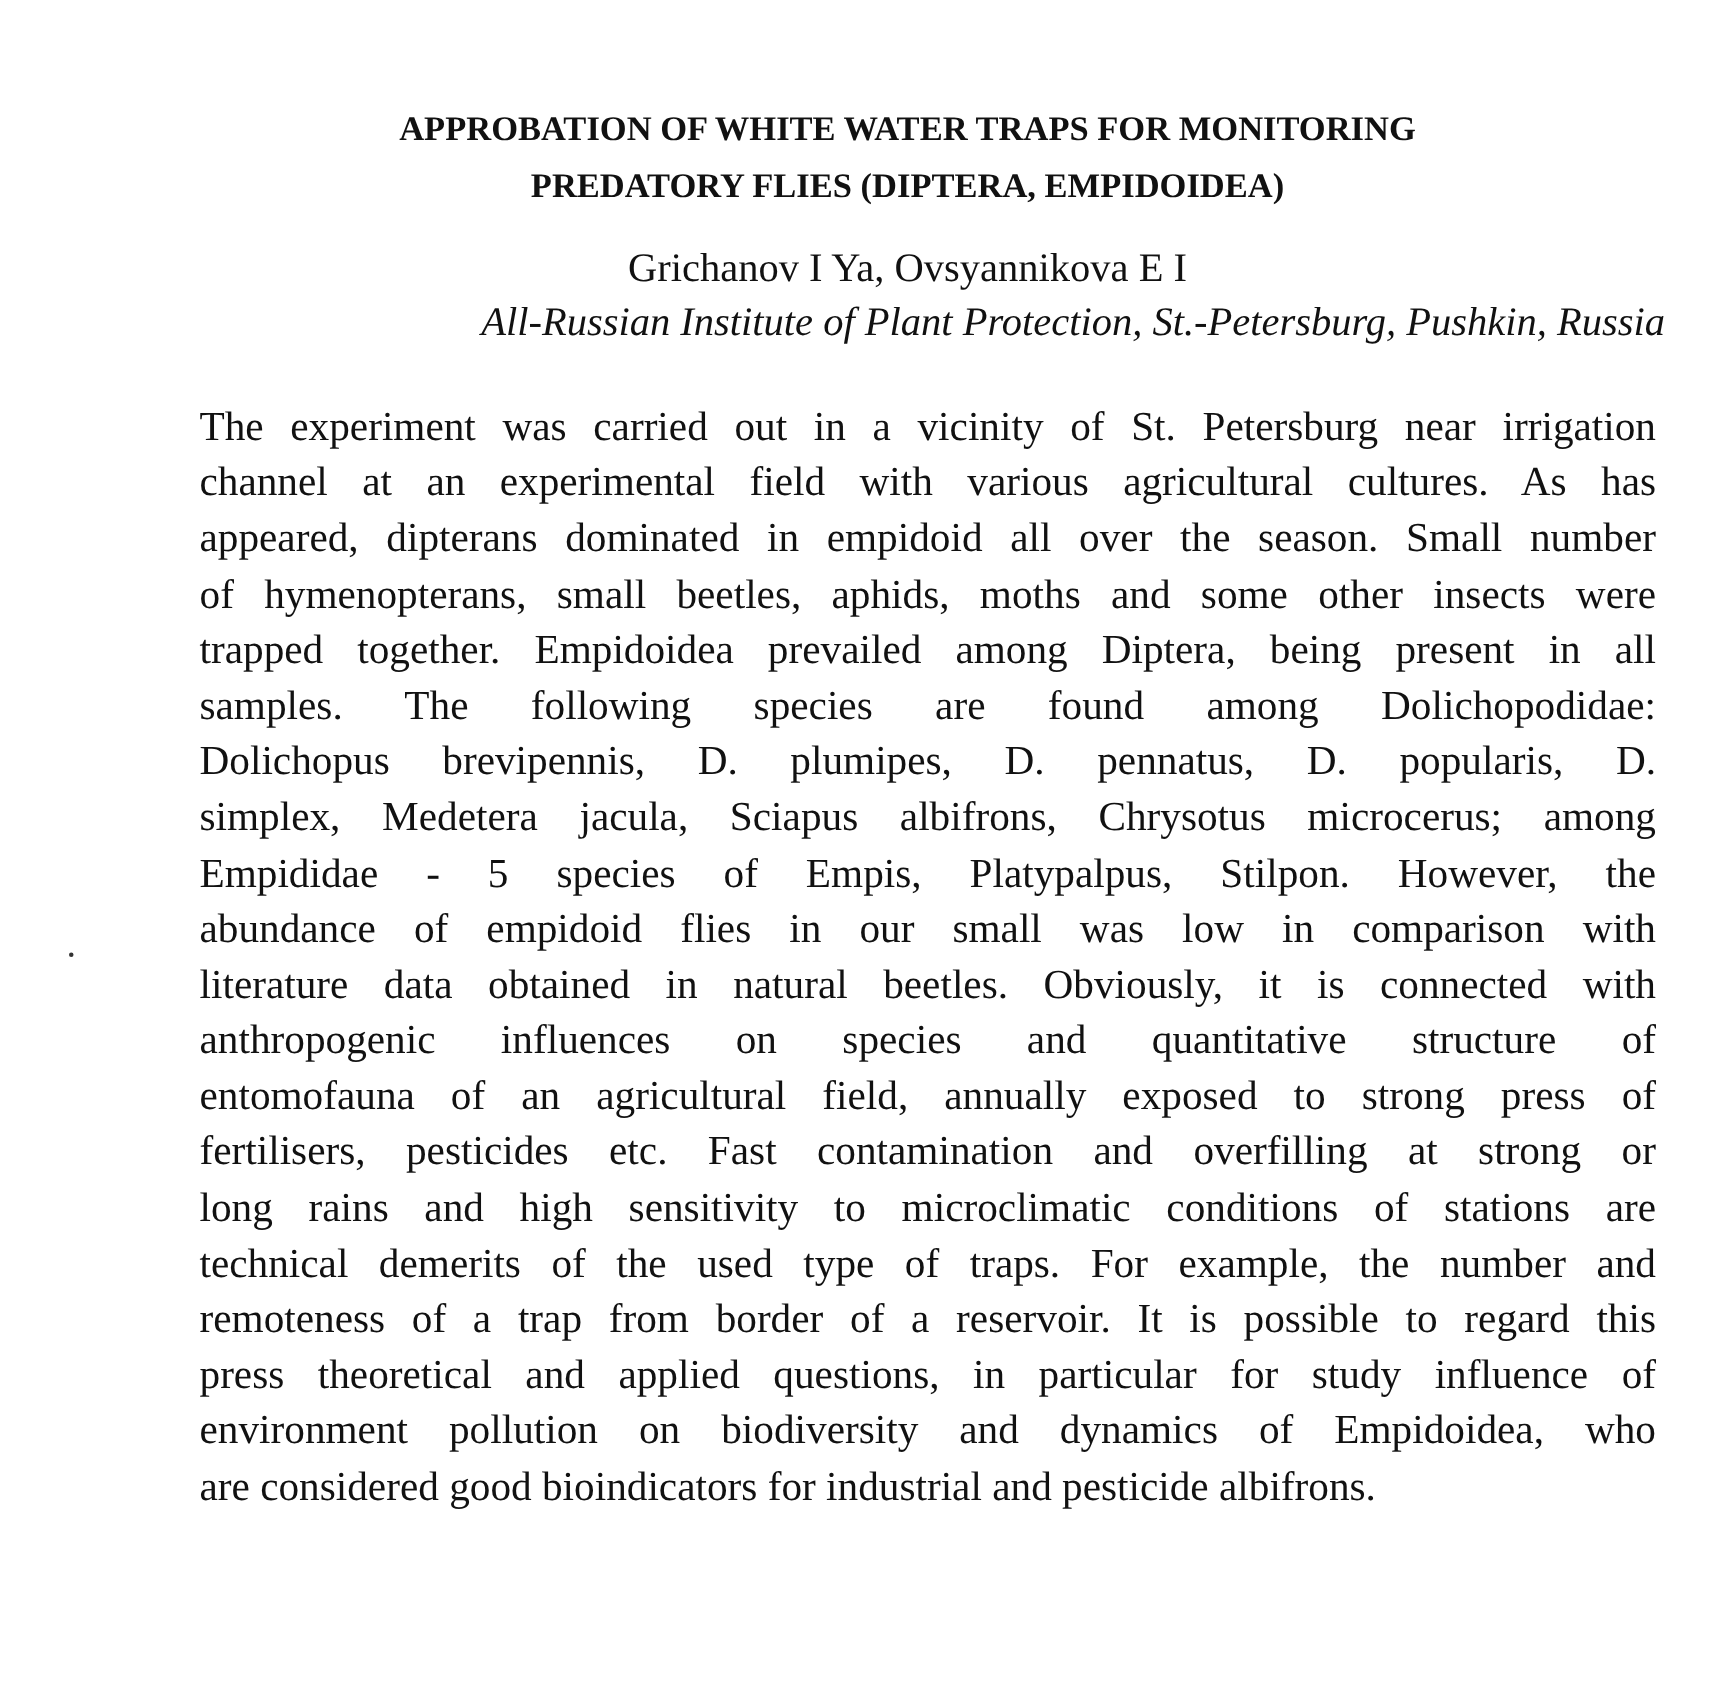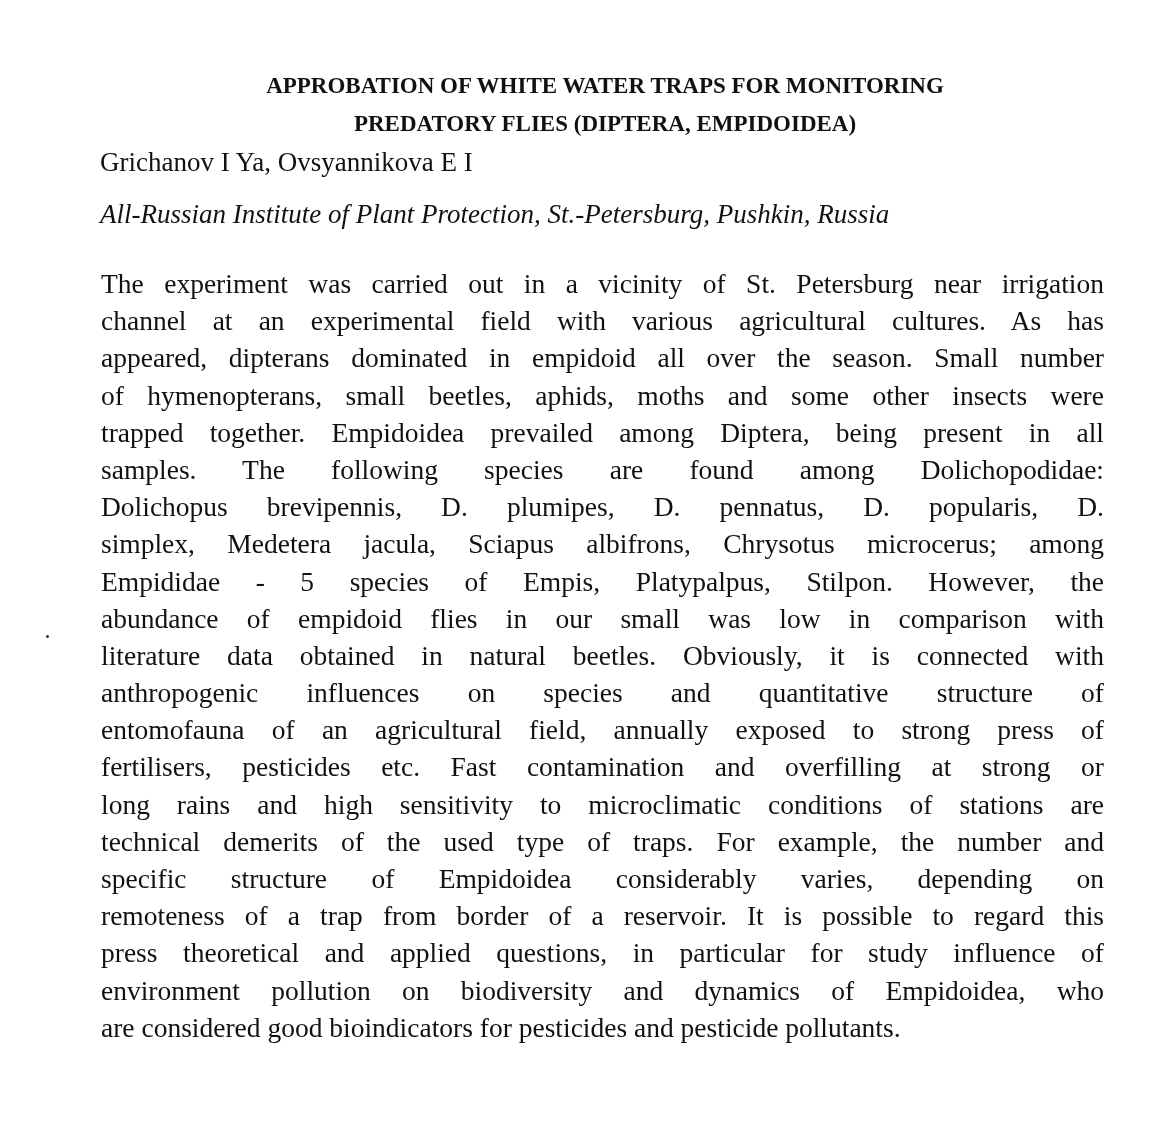--- a/index.html
+++ b/index.html
@@ -6,34 +6,34 @@
   body {
     width: 1157px; height: 1134px; position: relative; overflow: hidden;
     font-family: "Liberation Serif", "DejaVu Serif", serif; color: #111;
   }
   .title {
     position: absolute; left: 100px; width: 1010px; text-align: center;
     font-weight: bold; font-size: 23px; line-height: 38px; top: 67px;
     letter-spacing: 0px;
   }
   .authors {
-    position: absolute; left: 100px; width: 1010px; text-align: left;
-    font-size: 27px; top: 144px; line-height: 36px;
+    position: absolute; left: 100px; width: 1010px; text-align: center;
+    font-size: 27px; top: 160px; line-height: 36px;
   }
   .affil {
-    position: absolute; left: 100px; width: 1010px; text-align: left;
+    position: absolute; left: 100px; width: 1010px; text-align: right;
     font-size: 27px; font-style: italic; top: 196px; line-height: 36px;
   }
   .body-text {
     position: absolute; left: 101px; width: 1003px; top: 265px;
     font-size: 27.5px; line-height: 37.2px;
   }
   .line {
     display: block; text-align: justify; text-align-last: justify;
-    white-space: nowrap; height: 37.2px; overflow: visible;
+    white-space: nowrap; height: 37.2px; overflow: visible; margin-left: 32px;
   }
   .line.last { text-align-last: left; }
   .dot {
     position: absolute; left: 46px; top: 635px; width: 3px; height: 3px;
     background: #333; border-radius: 50%;
   }
 </style>
 </head>
 <body>
 
@@ -55,20 +55,19 @@
   <span class="line">Dolichopus brevipennis, D. plumipes, D. pennatus, D. popularis, D.</span>
   <span class="line">simplex, Medetera jacula, Sciapus albifrons, Chrysotus microcerus; among</span>
   <span class="line">Empididae - 5 species of Empis, Platypalpus, Stilpon. However, the</span>
   <span class="line">abundance of empidoid flies in our small was low in comparison with</span>
   <span class="line">literature data obtained in natural beetles. Obviously, it is connected with</span>
   <span class="line">anthropogenic influences on species and quantitative structure of</span>
   <span class="line">entomofauna of an agricultural field, annually exposed to strong press of</span>
   <span class="line">fertilisers, pesticides etc. Fast contamination and overfilling at strong or</span>
   <span class="line">long rains and high sensitivity to microclimatic conditions of stations are</span>
   <span class="line">technical demerits of the used type of traps. For example, the number and</span>
-  <span class="line">specific structure of Empidoidea considerably varies, depending on</span>
   <span class="line">remoteness of a trap from border of a reservoir. It is possible to regard this</span>
   <span class="line">press theoretical and applied questions, in particular for study influence of</span>
   <span class="line">environment pollution on biodiversity and dynamics of Empidoidea, who</span>
-  <span class="line last">are considered good bioindicators for pesticides and pesticide pollutants.</span>
+  <span class="line last">are considered good bioindicators for industrial and pesticide albifrons.</span>
 </div>
 
 <div class="dot"></div>
 
 </body></html>

